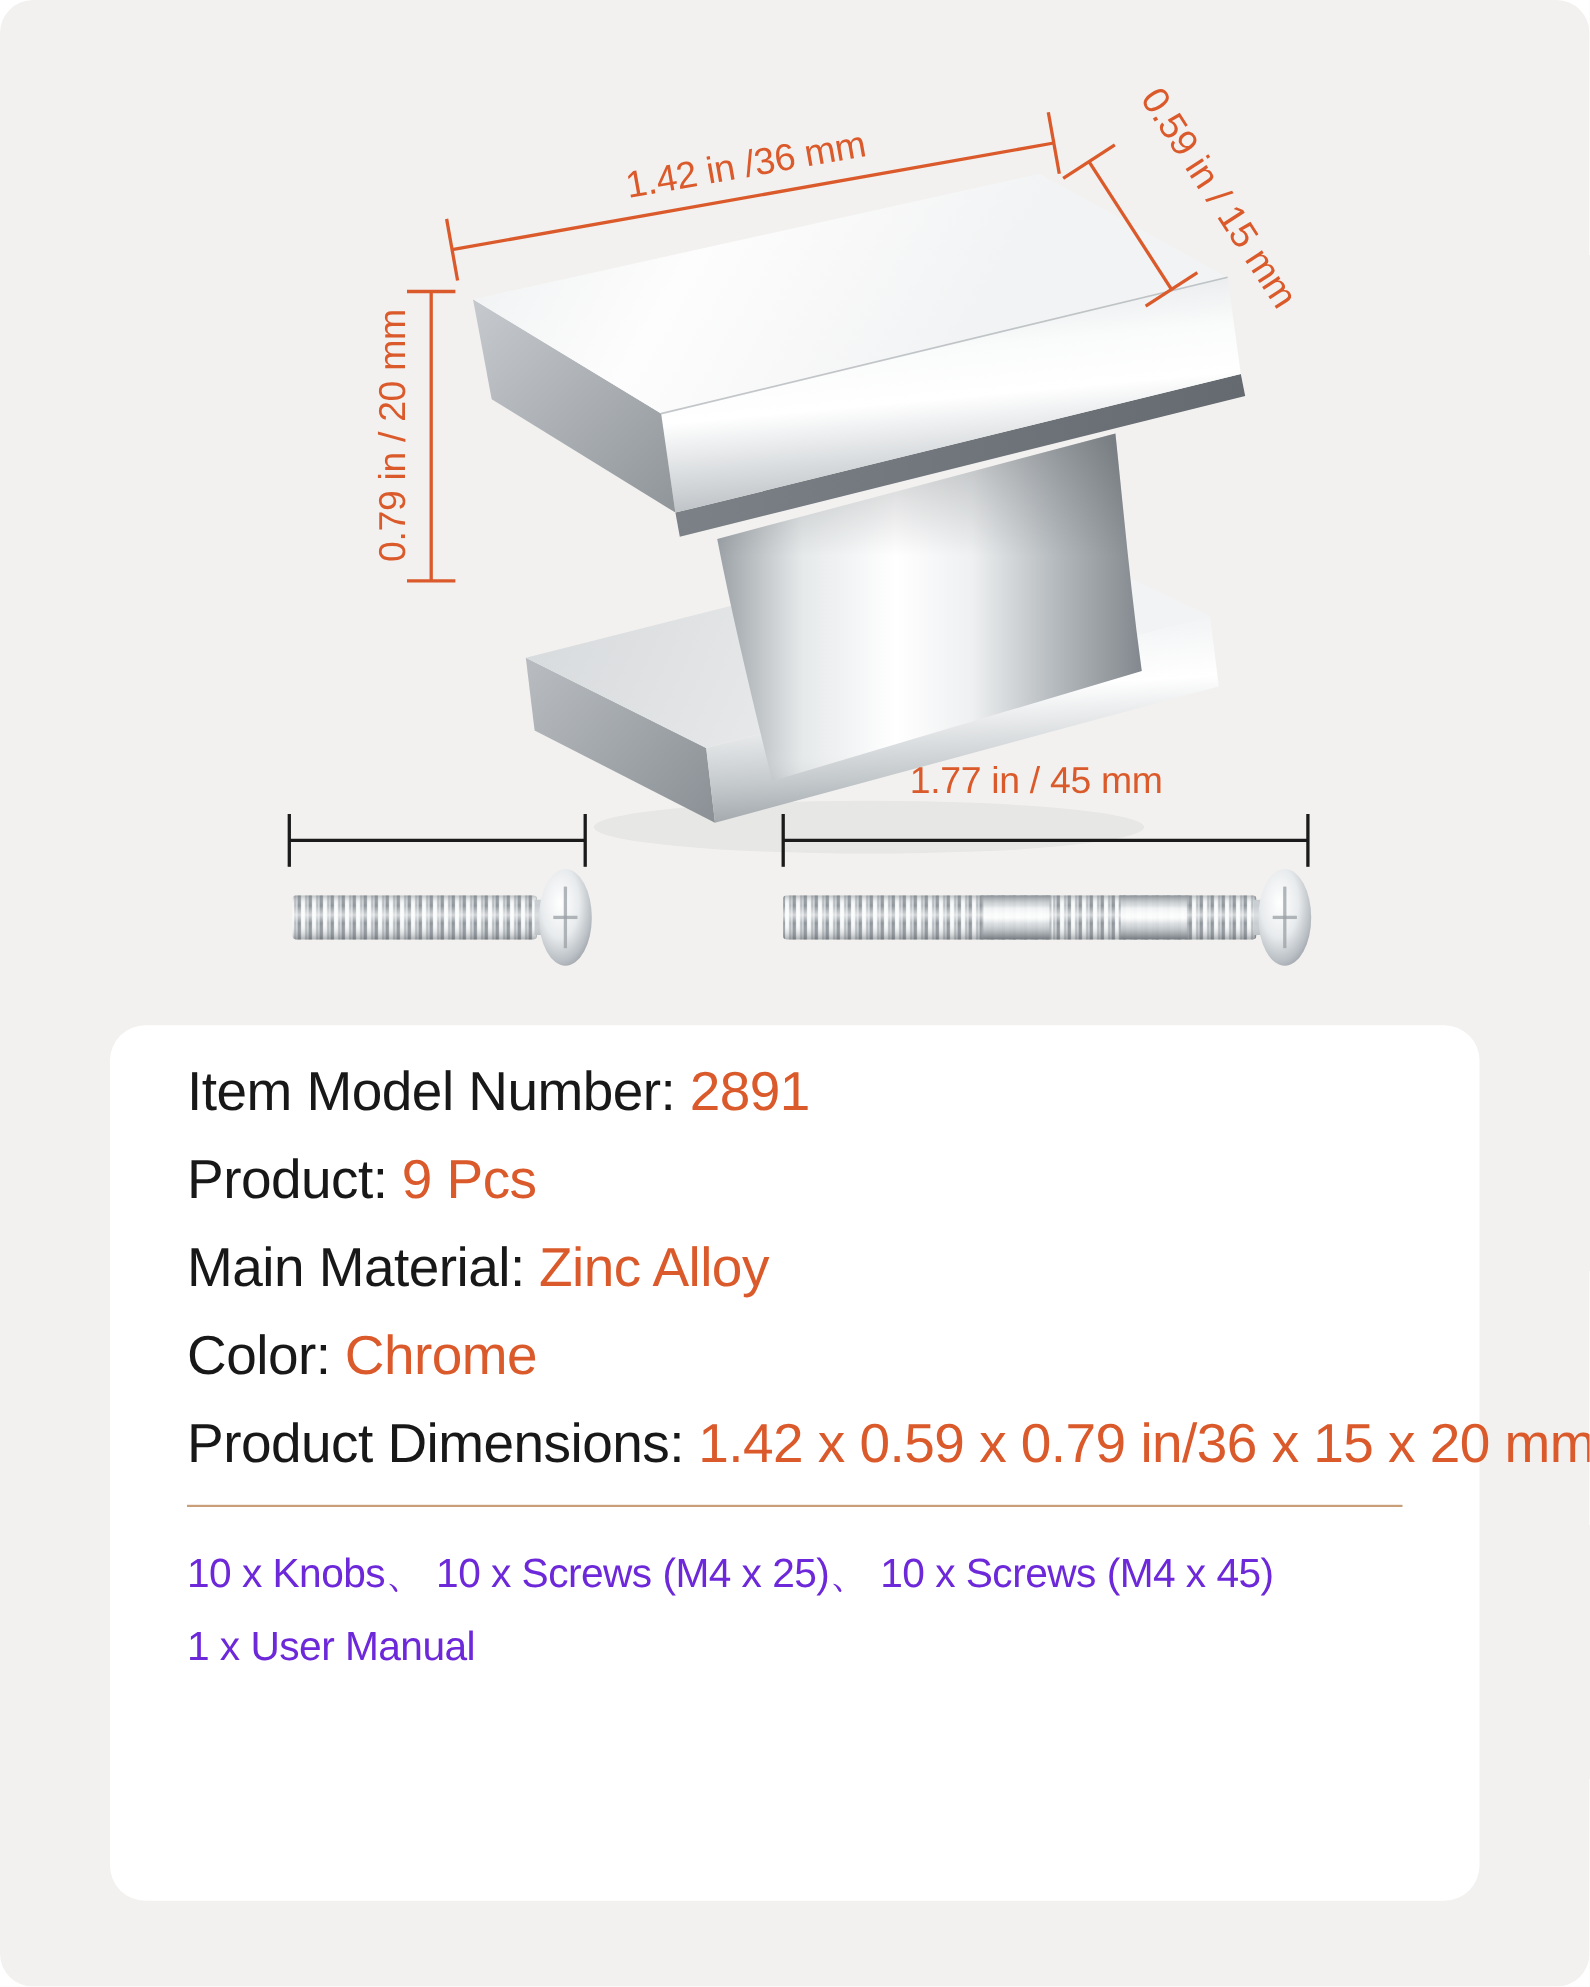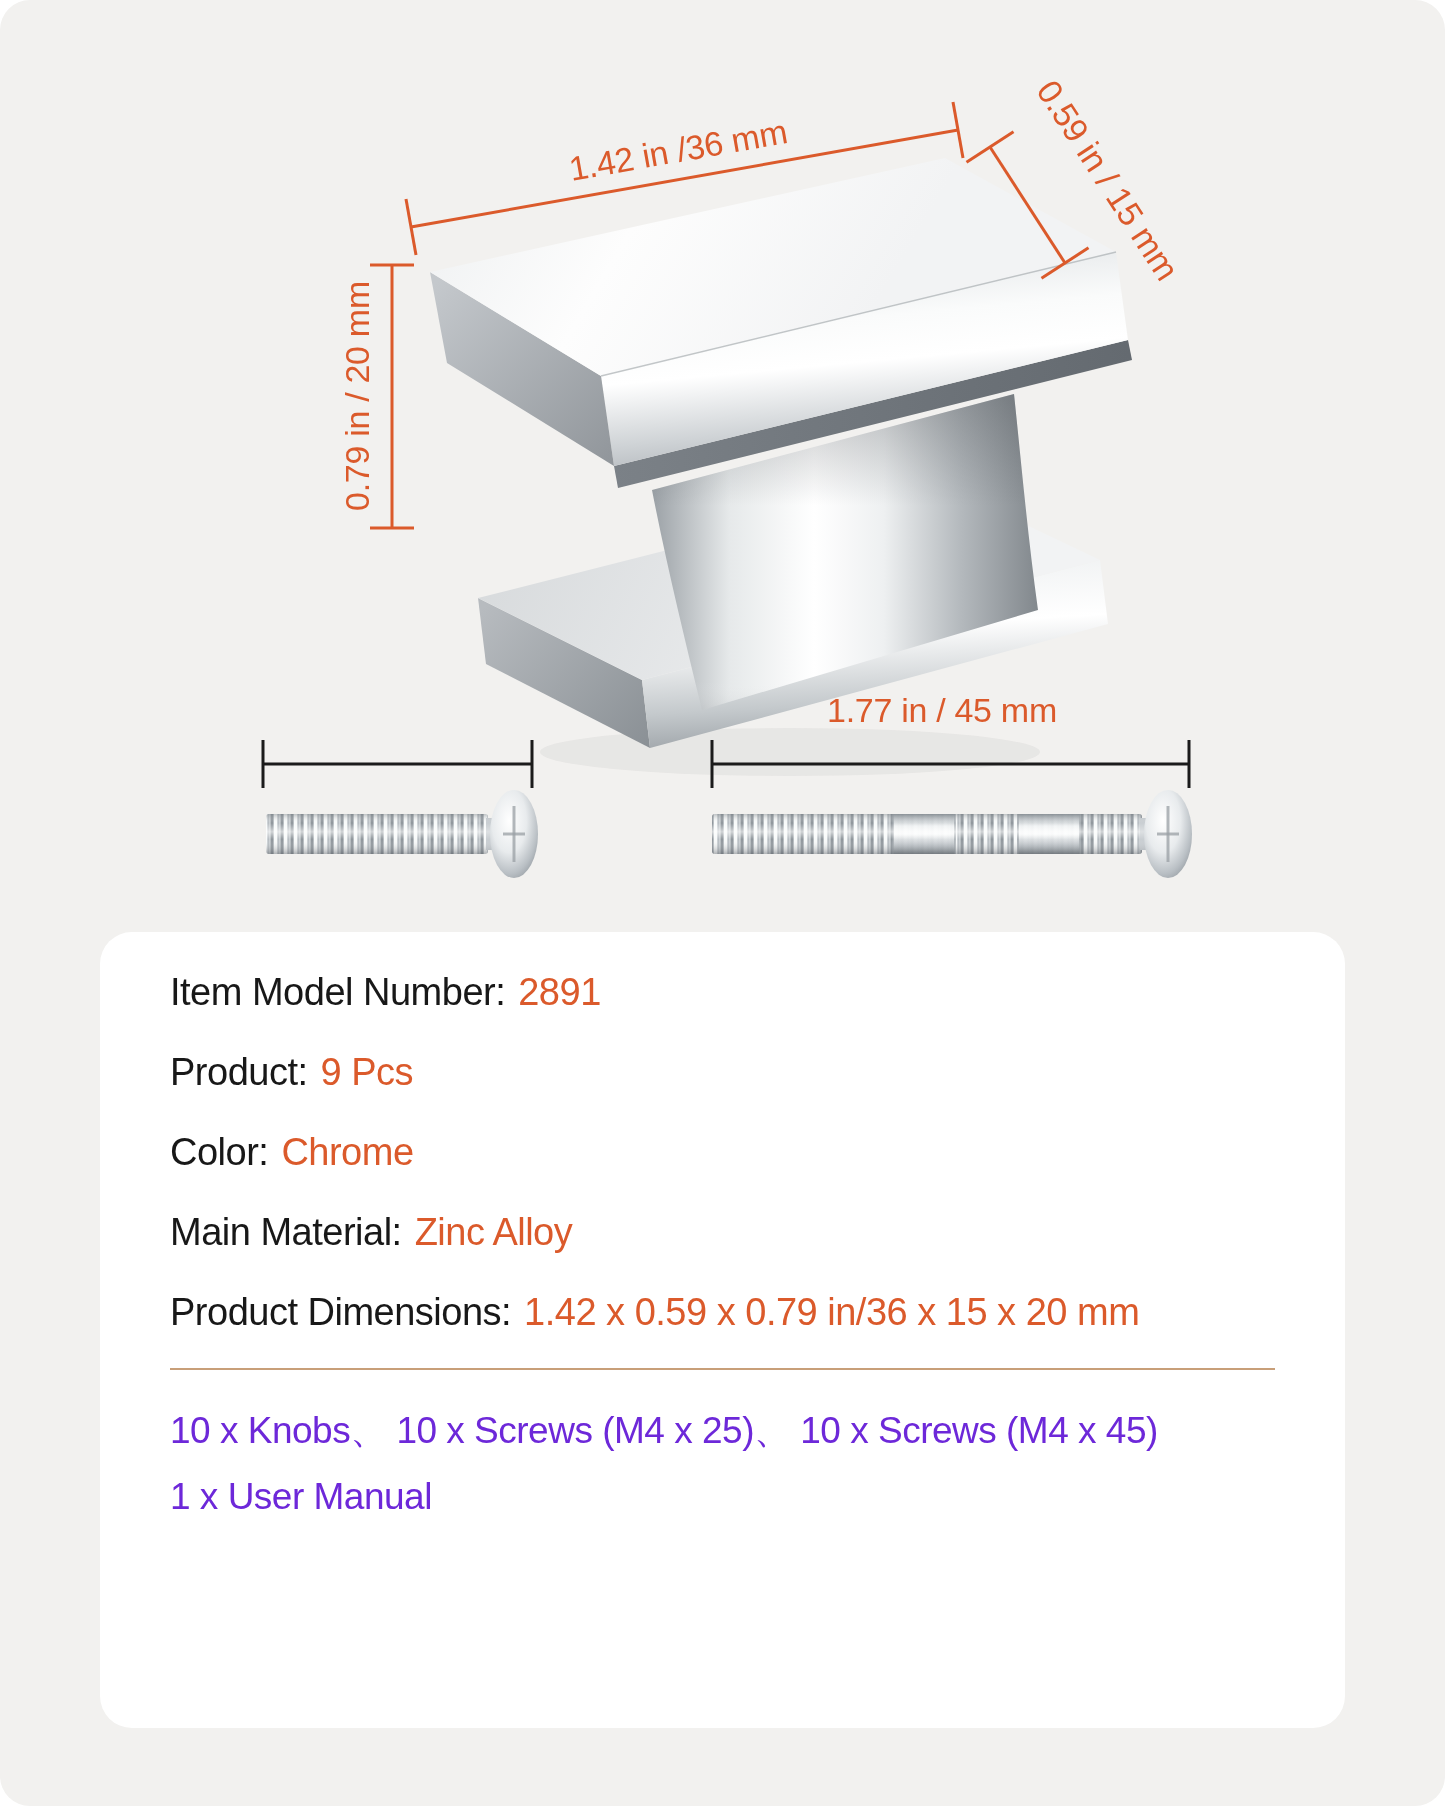--- a/index.html
+++ b/index.html
@@ -16,21 +16,21 @@
   .dim-label.w300{width:300px;}
   .rot-len{transform:rotate(-10deg);}
   .rot-depth{transform:rotate(57deg);}
   .rot-height{transform:rotate(-90deg);}
 
   
   .card{position:absolute;left:100px;top:932px;width:1245px;height:796px;
         background:#ffffff;border-radius:32px;box-sizing:border-box;
         padding:20px 70px 0 70px;}
   .spec-row{height:80px;display:flex;align-items:center;
-            font-size:38px;letter-spacing:-0.5px;white-space:nowrap;}
+            font-size:50px;letter-spacing:-0.5px;white-space:nowrap;}
   .spec-label{color:#181818;}
   .spec-value{color:#db5a2b;margin-left:13px;text-align:center;}
   .divider{height:2px;background:#c89f79;margin-top:16px;margin-bottom:28px;}
   .pkg-line{font-size:37px;letter-spacing:-0.5px;color:#6d28d9;
             line-height:66px;white-space:nowrap;}
 </style>
 </head>
 <body>
 
 <div class="panel">
@@ -187,26 +187,26 @@
 
     <div class="spec-row">
       <span class="spec-label">Item Model Number:</span>
       <span class="spec-value">2891</span>
     </div>
     <div class="spec-row">
       <span class="spec-label">Product:</span>
       <span class="spec-value">9 Pcs</span>
     </div>
     <div class="spec-row">
+      <span class="spec-label">Main Material:</span>
+      <span class="spec-value">Zinc Alloy</span>
+    </div>
+    <div class="spec-row">
       <span class="spec-label">Color:</span>
       <span class="spec-value">Chrome</span>
-    </div>
-    <div class="spec-row">
-      <span class="spec-label">Main Material:</span>
-      <span class="spec-value">Zinc Alloy</span>
     </div>
     <div class="spec-row">
       <span class="spec-label">Product Dimensions:</span>
       <span class="spec-value">1.42 x 0.59 x 0.79 in/36 x 15 x 20 mm</span>
     </div>
 
     <div class="divider"></div>
 
     <div class="pkg-line">10 x Knobs、 10 x Screws (M4 x 25)、 10 x Screws (M4 x 45)</div>
     <div class="pkg-line">1 x User Manual</div>

